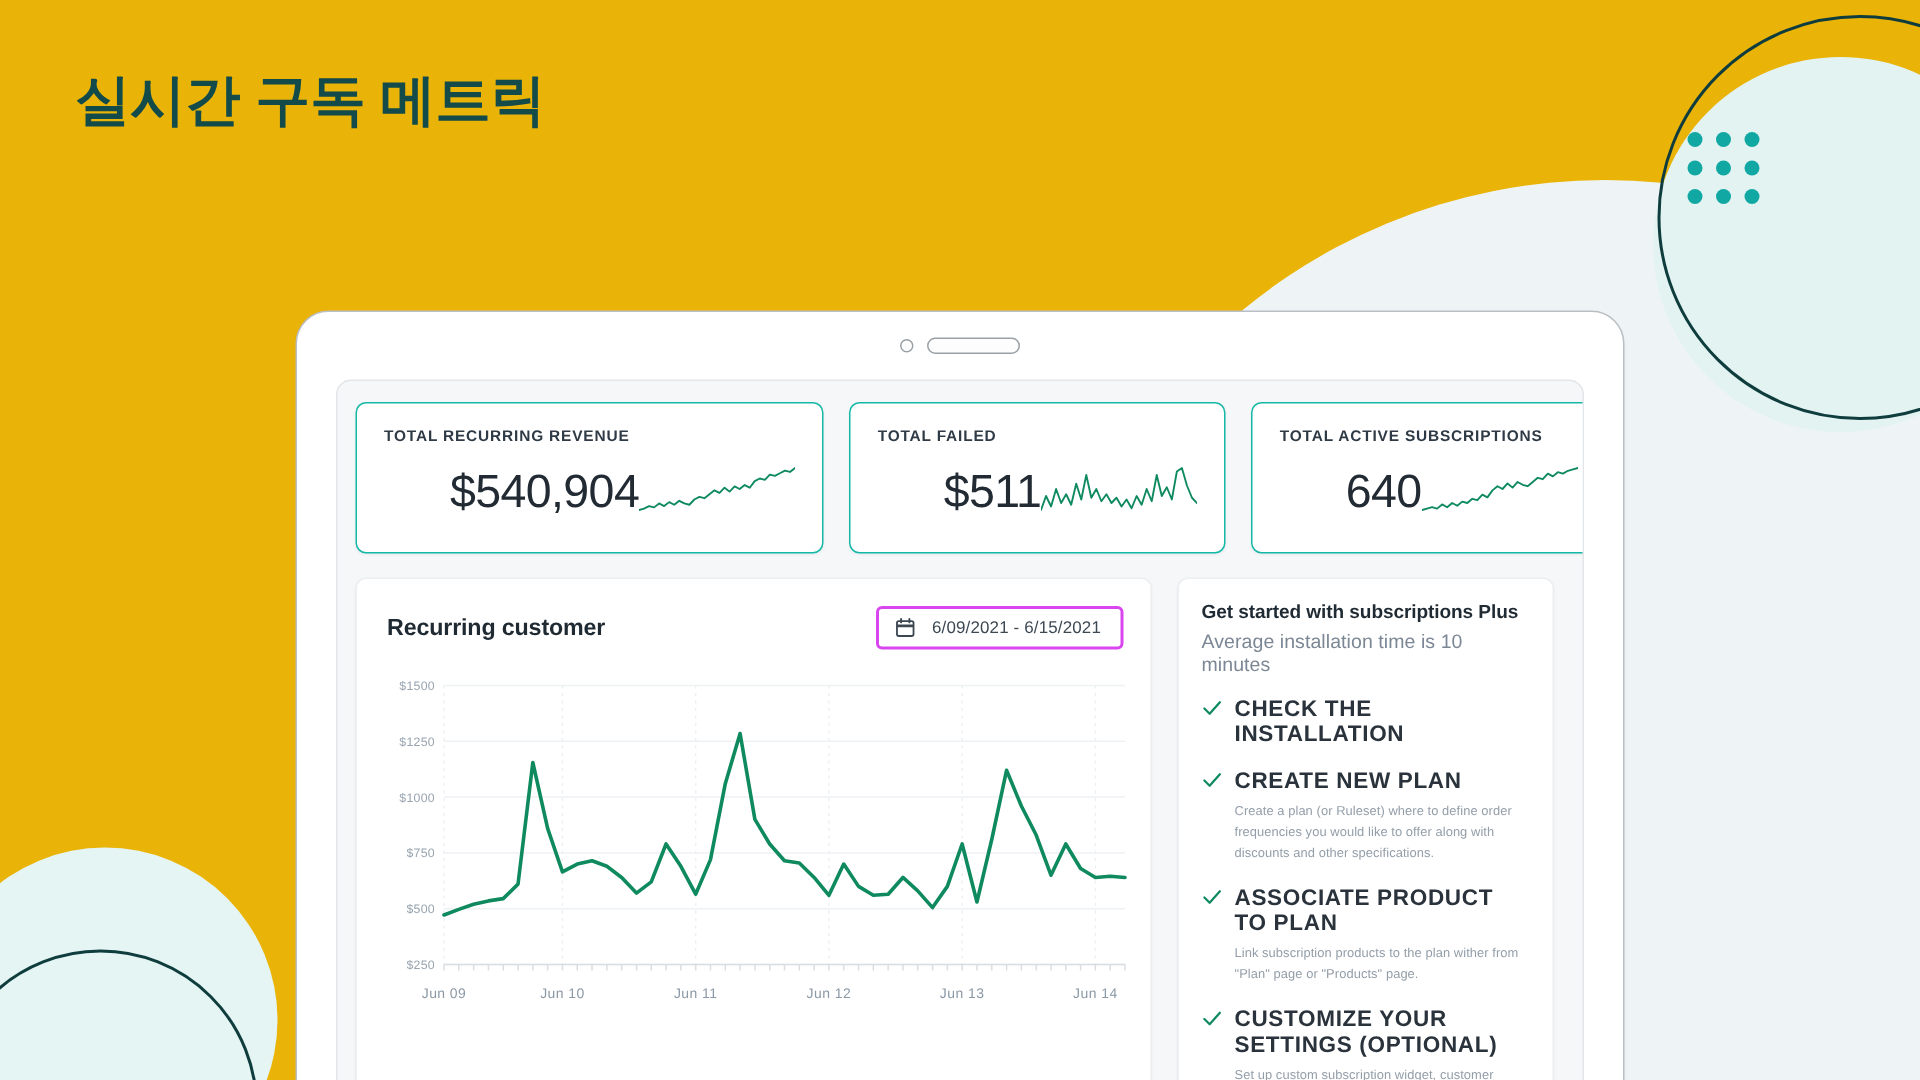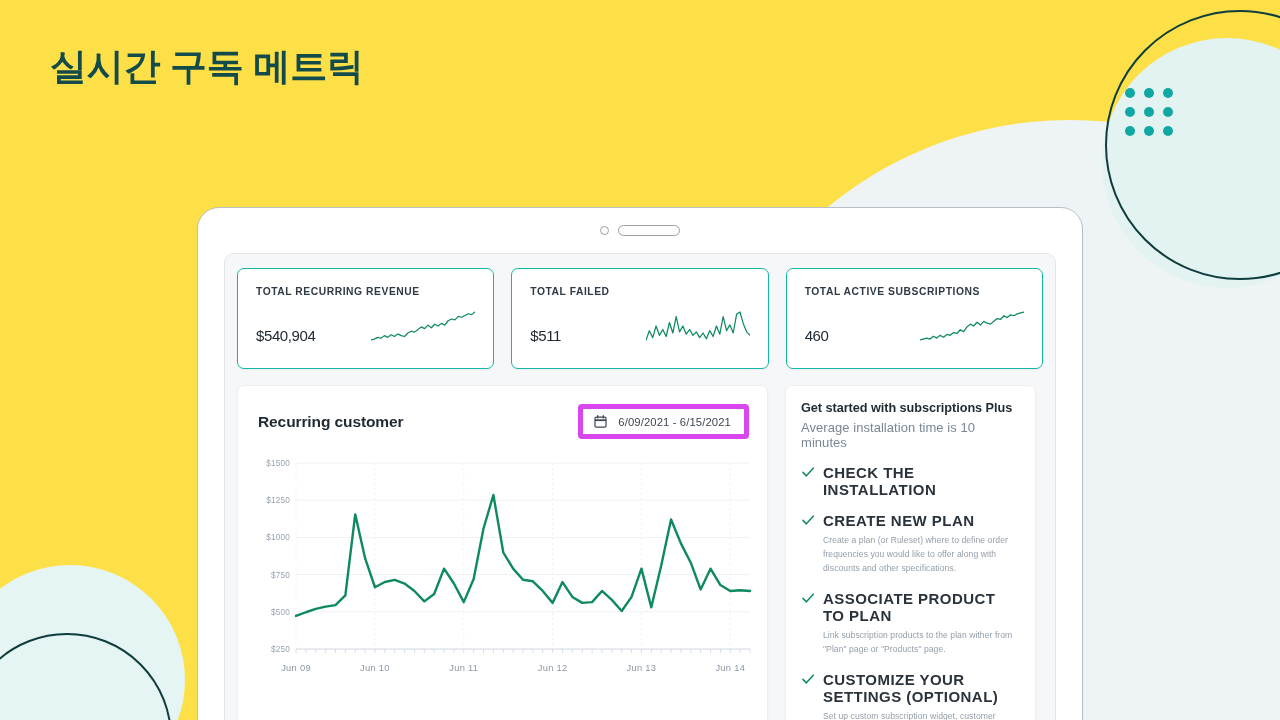--- a/index.html
+++ b/index.html
@@ -4,21 +4,21 @@
 <style>
   * { box-sizing: border-box; margin: 0; padding: 0; }
   html, body {
     width: 1280px; height: 720px;
     overflow: hidden;
     font-family: "Liberation Sans", "DejaVu Sans", sans-serif;
   }
   #stage {
     position: relative;
     width: 1280px; height: 720px;
-    background: #fde047;
+    background: #eab308;
     overflow: hidden;
   }
 
   
   .deco { position: absolute; pointer-events: none; }
 
   #bg-big-circle {
     width: 760px; height: 760px;
     right: -170px; top: 120px;
     border-radius: 50%;
@@ -136,25 +136,26 @@
     color: #2e3a45;
     text-transform: uppercase;
   }
   .kpi-body {
     display: flex;
     align-items: flex-end;
     justify-content: space-between;
     margin-top: 12px;
   }
   .kpi-value {
-    font-size: 15px;
+    font-size: 31px;
     font-weight: 500;
     color: #222b33;
     letter-spacing: -0.4px;
     line-height: 1;
+    margin-left: 44px;
   }
   .kpi-spark { width: 104px; height: 34px; flex: none; }
 
   
   #lower-row {
     display: flex;
     gap: 17px;
     align-items: flex-start;
   }
 
@@ -175,21 +176,21 @@
     padding: 2px 4px 0 6px;
   }
   #chart-title {
     font-size: 15.5px;
     font-weight: 700;
     color: #1f2a33;
     letter-spacing: -0.1px;
   }
   #date-picker {
     display: flex; align-items: center; gap: 11px;
-    border: 5px solid #d946ef;
+    border: 2px solid #d946ef;
     border-radius: 4px;
     background: #fff;
     padding: 6px 13px 6px 11px;
     cursor: pointer;
   }
   #date-range-text {
     font-size: 11.3px;
     color: #3d4853;
     letter-spacing: 0.1px;
   }
@@ -300,21 +301,21 @@
             <div class="kpi-value">$511</div>
             <svg class="kpi-spark" viewBox="0 0 104 34" preserveAspectRatio="none">
                 <polyline points="0.00,31.00 3.35,21.67 6.71,28.67 10.06,17.00 13.42,26.33 16.77,20.50 20.13,27.50 23.48,13.50 26.84,24.00 30.19,7.67 33.55,22.83 36.90,17.00 40.26,25.17 43.61,20.50 46.97,26.33 50.32,22.83 53.68,28.67 57.03,24.00 60.39,29.83 63.74,21.67 67.10,27.50 70.45,17.00 73.81,25.17 77.16,7.67 80.52,21.67 83.87,15.83 87.23,24.00 90.58,5.33 93.94,3.00 97.29,14.67 100.65,22.83 104.00,26.33" fill="none" stroke="#0f8a5f" stroke-width="1.25" stroke-linejoin="round" stroke-linecap="round"></polyline>
               </svg>
           </div>
         </div>
 
         <div class="kpi-card">
           <div class="kpi-label">TOTAL ACTIVE SUBSCRIPTIONS</div>
           <div class="kpi-body">
-            <div class="kpi-value">460</div>
+            <div class="kpi-value">640</div>
             <svg class="kpi-spark" viewBox="0 0 104 34" preserveAspectRatio="none">
                 <polyline points="0.00,31.00 3.35,30.07 6.71,29.13 10.06,30.07 13.42,27.27 16.77,29.13 20.13,26.33 23.48,28.20 26.84,25.40 30.19,26.33 33.55,23.53 36.90,24.47 40.26,20.73 43.61,22.60 46.97,17.93 50.32,15.13 53.68,17.00 57.03,13.27 60.39,16.07 63.74,12.33 67.10,14.20 70.45,15.13 73.81,12.33 77.16,9.53 80.52,10.47 83.87,6.73 87.23,8.60 90.58,5.80 93.94,6.73 97.29,4.87 100.65,3.93 104.00,3.00" fill="none" stroke="#0f8a5f" stroke-width="1.25" stroke-linejoin="round" stroke-linecap="round"></polyline>
               </svg>
           </div>
         </div>
       </div>
 
       <div id="lower-row">
 
         <div id="chart-card">

